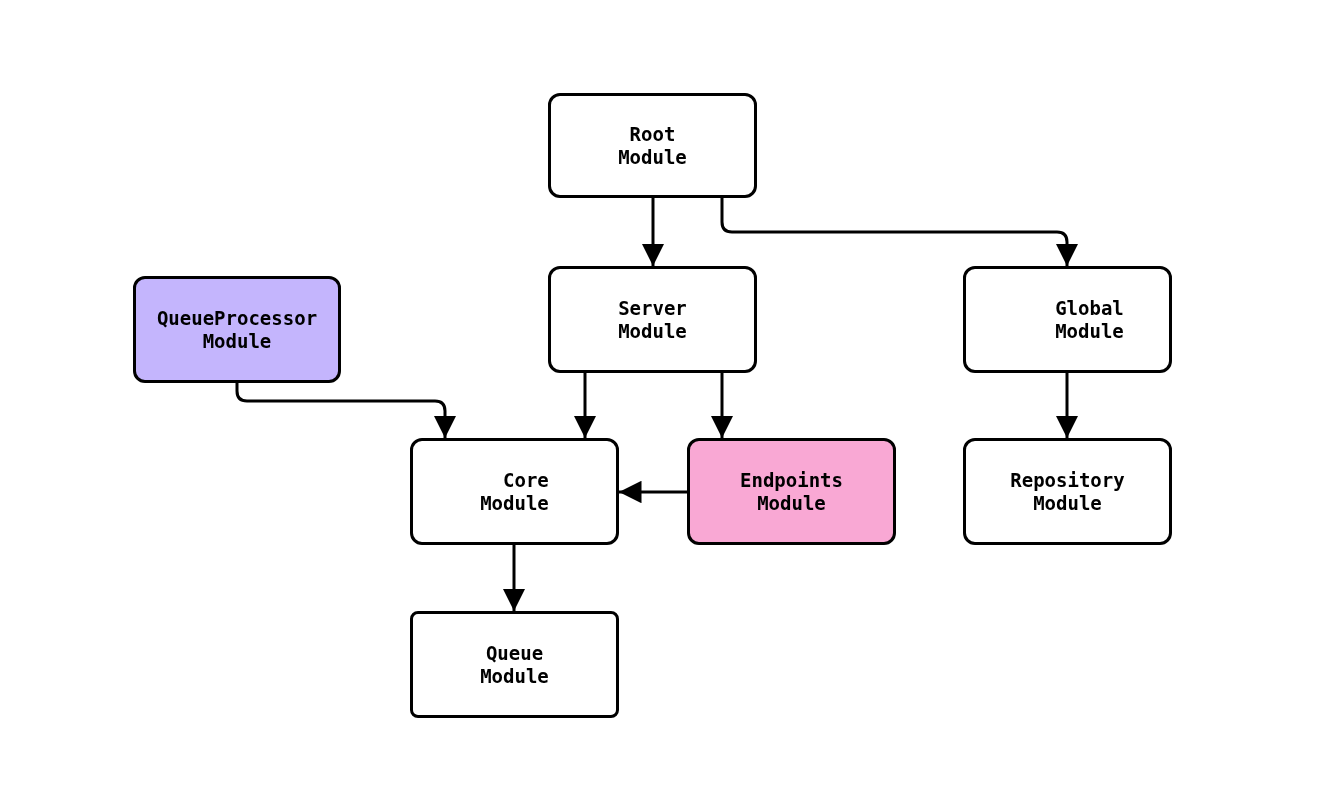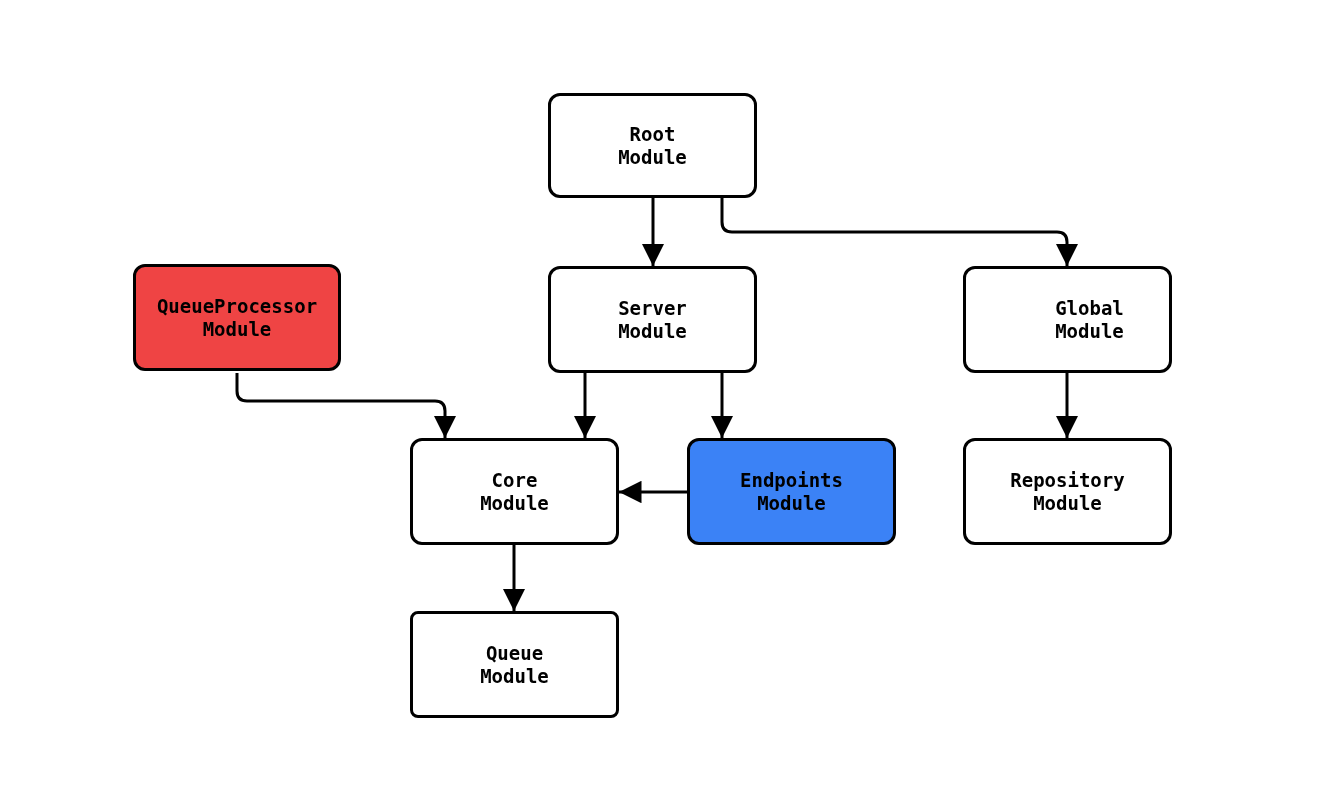--- a/index.html
+++ b/index.html
@@ -65,37 +65,37 @@
       <path d="M722,373 L722,438" class="edge" stroke="#000000" marker-end="url(#arrowhead)"></path>
       <path d="M687,492 L619,492" class="edge" stroke="#000000" marker-end="url(#arrowhead)"></path>
       <path d="M1067,373 L1067,438" class="edge" stroke="#000000" marker-end="url(#arrowhead)"></path>
       <path d="M514,545 L514,611" class="edge" stroke="#000000" marker-end="url(#arrowhead)"></path>
     </svg>
   <div id="node-layer">
       <div class="node" style="left: 548px; top: 93px; width: 209px; height: 105px; border-color: rgb(0, 0, 0); background: rgb(255, 255, 255);">
         <span>Root
 Module</span>
       </div>
-      <div class="node" style="left: 133px; top: 264px; width: 208px; height: 107px; border-color: rgb(0, 0, 0); background: #ef4444;">
+      <div class="node" style="left: 133px; top: 276px; width: 208px; height: 107px; border-color: rgb(0, 0, 0); background: #c4b5fd;">
         <span>QueueProcessor
 Module</span>
       </div>
       <div class="node" style="left: 548px; top: 266px; width: 209px; height: 107px; border-color: rgb(0, 0, 0); background: rgb(255, 255, 255);">
         <span>Server
 Module</span>
       </div>
       <div class="node" style="left: 963px; top: 266px; width: 209px; height: 107px; border-color: rgb(0, 0, 0); background: rgb(255, 255, 255); padding-left: 44px;">
         <span>Global
 Module</span>
       </div>
-      <div class="node" style="left: 410px; top: 438px; width: 209px; height: 107px; border-color: rgb(0, 0, 0); background: rgb(255, 255, 255);">
+      <div class="node" style="left: 410px; top: 438px; width: 209px; height: 107px; border-color: rgb(0, 0, 0); background: rgb(255, 255, 255); text-align: right;">
         <span>Core
 Module</span>
       </div>
-      <div class="node" style="left: 687px; top: 438px; width: 209px; height: 107px; border-color: rgb(0, 0, 0); background: #3b82f6;">
+      <div class="node" style="left: 687px; top: 438px; width: 209px; height: 107px; border-color: rgb(0, 0, 0); background: #f9a8d4;">
         <span>Endpoints
 Module</span>
       </div>
       <div class="node" style="left: 963px; top: 438px; width: 209px; height: 107px; border-color: rgb(0, 0, 0); background: rgb(255, 255, 255);">
         <span>Repository
 Module</span>
       </div>
       <div class="node" style="left: 410px; top: 611px; width: 209px; height: 107px; border-color: rgb(0, 0, 0); background: rgb(255, 255, 255); border-radius: 8px;">
         <span>Queue
 Module</span>

